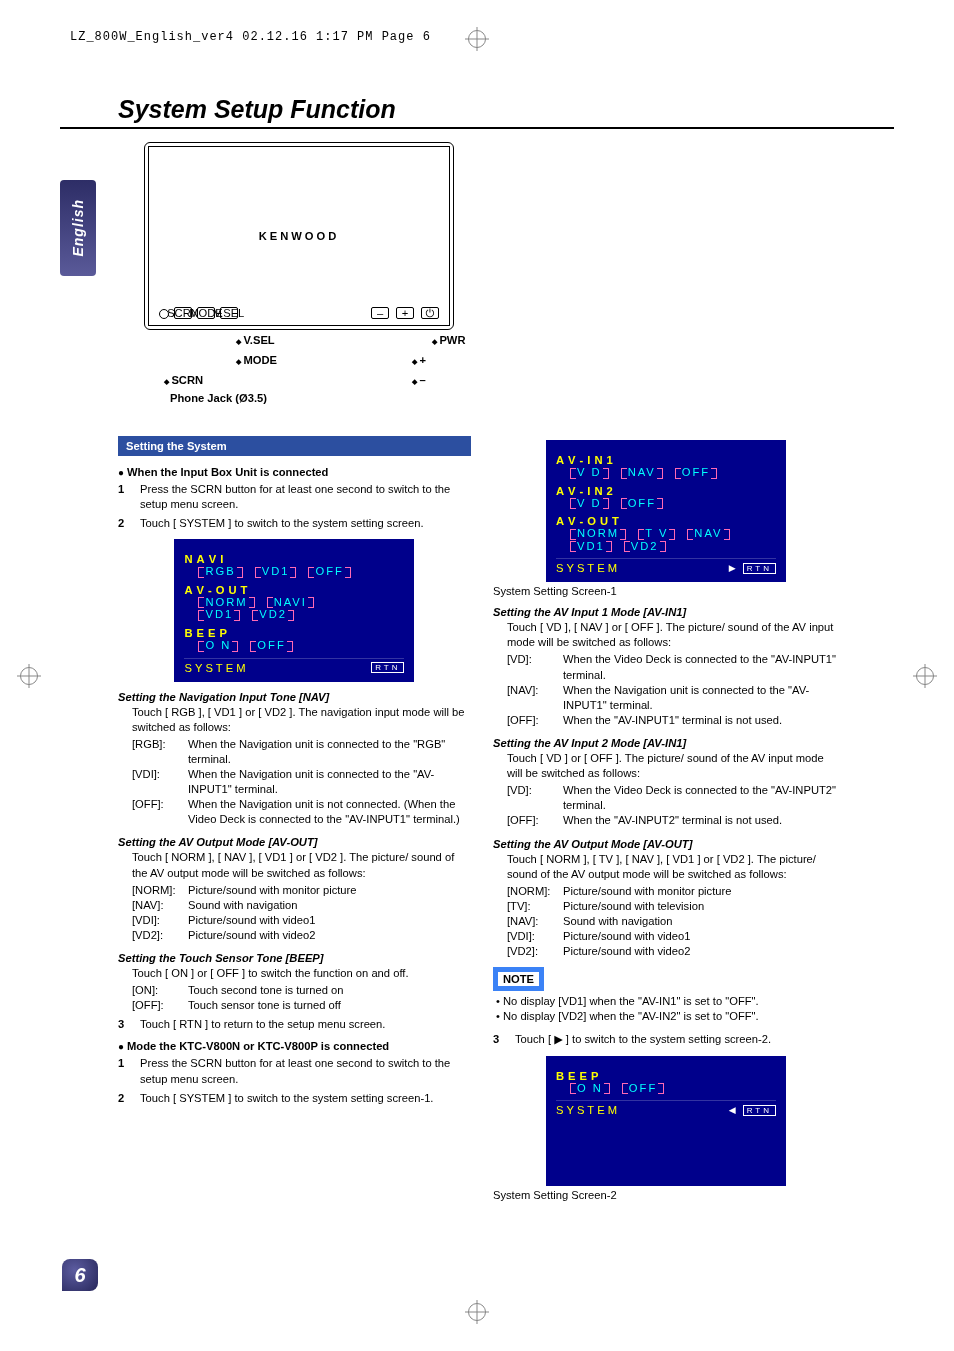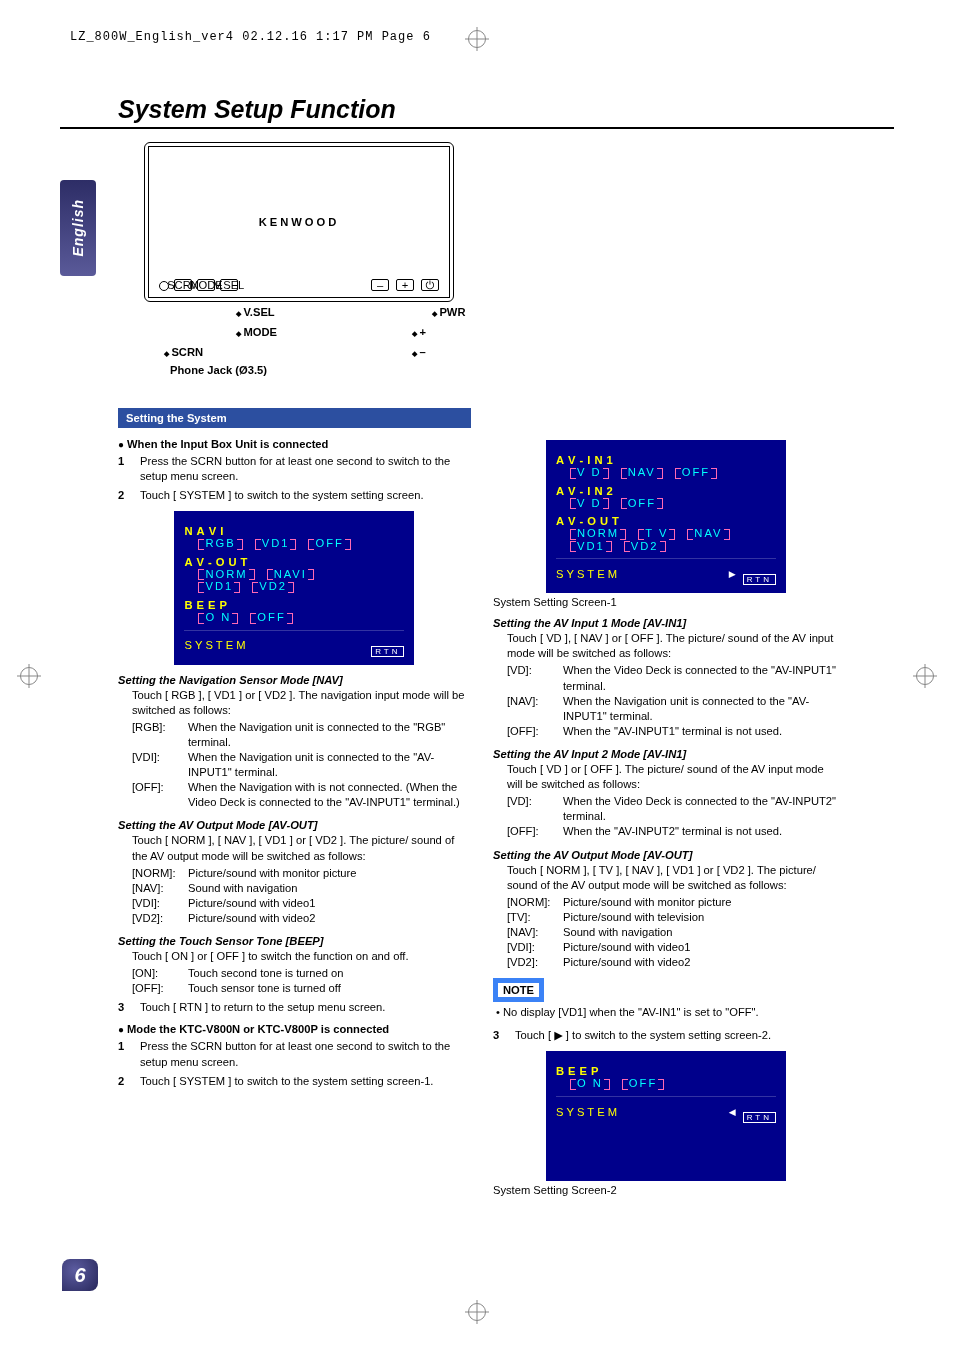--- a/index.html
+++ b/index.html
@@ -62,21 +62,21 @@
   .content {
     position:absolute;
     left:118px; right:115px; top:142px; bottom:100px;
     display:flex; gap:22px;
   }
   .col { flex:1; }
   .col-left { flex:1.02; }
 
   
   .diagram { border:1px solid #000; border-radius:6px; width:310px; margin-left:26px; padding:3px; }
-  .diagram-inner { border:1px solid #000; height:152px; position:relative; background:#fff; display:flex; align-items:flex-end; justify-content:space-between; padding:6px 10px 6px 10px;}
+  .diagram-inner { border:1px solid #000; height:180px; position:relative; background:#fff; display:flex; align-items:flex-end; justify-content:space-between; padding:6px 10px 6px 10px;}
   .diagram-brand { position:absolute; top:50%; left:50%; transform:translate(-50%,-50%); font-size:8px; letter-spacing:3px; font-weight:bold;}
   .btn-cluster-left { display:flex; gap:5px; align-items:flex-end;}
   .btn-cluster-right { display:flex; gap:7px; align-items:flex-end;}
   .tiny-btn { width:18px; height:12px; border:1px solid #000; border-radius:2px; font-size:5px; display:flex; align-items:center; justify-content:center;}
   .pwr-dot { width:10px; height:10px; border:1px solid #000; border-radius:50%;}
   .labels-row { font-size:10px; font-weight:bold; position:relative; height:90px; margin-left:26px; }
   .labels-row .lbl { position:absolute; }
   .labels-row .lbl::before { content:"◆"; font-size:7px; margin-right:2px;}
   .phone-jack { margin-left:26px; font-size:11px; }
 
@@ -103,21 +103,21 @@
   }
   .screen-sim .grp { margin:6px 0;}
   .screen-sim .hdr { color:#ff0; font-weight:bold; letter-spacing:3px; display:flex;}
   .screen-sim .hdr span+span { margin-left:1px;}
   .screen-sim .opts { color:#0ff; padding-left:14px; }
   .screen-sim .opt { display:inline-block; margin-right:12px; position:relative;}
   .screen-sim .opt::before { content:""; display:inline-block; width:5px; height:9px; border:1px solid #ff69b4; border-right:none; margin-right:1px; vertical-align:middle;}
   .screen-sim .opt::after { content:""; display:inline-block; width:5px; height:9px; border:1px solid #ff69b4; border-left:none; margin-left:1px; vertical-align:middle;}
   .screen-sim .footer { color:#ff0; letter-spacing:3px; display:flex; justify-content:space-between; align-items:center; margin-top:6px; border-top:1px solid rgba(255,255,255,0.2); padding-top:3px;}
   .screen-sim .footer .nav { color:#fff; font-size:9px; letter-spacing:1px;}
-  .screen-sim .footer .rtn { color:#fff; font-size:8px; border:1px solid #fff; padding:0 3px;margin-top:12px;}
+  .screen-sim .footer .rtn { color:#fff; font-size:8px; border:1px solid #fff; padding:0 3px;}
   .caption { font-size:11px; text-align:left; margin-right:50px; margin-bottom:6px;}
 
   .subhead { font-weight:bold; font-style:italic; font-size:12px; margin:9px 0 2px 0;}
   .para { margin:2px 0 2px 14px; line-height:1.35;}
   .deflist { margin-left:14px; line-height:1.35;}
   .deflist .row { display:flex;}
   .deflist .k { width:56px; flex-shrink:0;}
   .deflist .v { flex:1;}
 
   .note-box { display:inline-block; border:5px solid #3b82f6; padding:1px 5px; font-size:10px; font-weight:bold; margin:8px 0 3px 0;}
@@ -226,34 +226,34 @@
           <div class="opts"><span class="opt">O N</span><span class="opt">OFF</span></div>
         </div>
         <div class="footer">
           <span>SYSTEM</span>
           <span style="display: flex; gap: 6px; align-items: center;">
             <span class="rtn">RTN</span>
           </span>
         </div>
       </div>
 
-    <div class="subhead">Setting the Navigation Sensor Mode [NAV]</div>
+    <div class="subhead">Setting the Navigation Input Tone [NAV]</div>
     <p class="para">Touch [ RGB ], [ VD1 ] or [ VD2 ]. The navigation input mode will be switched as follows:</p>
     <div class="deflist" id="nav-def">
         <div class="row">
           <div class="k">[RGB]:</div>
           <div class="v">When the Navigation unit is connected to the "RGB" terminal.</div>
         </div>
         <div class="row">
           <div class="k">[VDI]:</div>
           <div class="v">When the Navigation unit is connected to the "AV-INPUT1" terminal.</div>
         </div>
         <div class="row">
           <div class="k">[OFF]:</div>
-          <div class="v">When the Navigation with is not connected. (When the Video Deck is connected to the "AV-INPUT1" terminal.)</div>
+          <div class="v">When the Navigation unit is not connected. (When the Video Deck is connected to the "AV-INPUT1" terminal.)</div>
         </div>
       </div>
 
     <div class="subhead">Setting the AV Output Mode [AV-OUT]</div>
     <p class="para">Touch [ NORM ], [ NAV ], [ VD1 ] or [ VD2 ]. The picture/ sound of the AV output mode will be switched as follows:</p>
     <div class="deflist" id="avoutL-def">
         <div class="row">
           <div class="k">[NORM]:</div>
           <div class="v">Picture/sound with monitor picture</div>
         </div>
@@ -398,20 +398,21 @@
         </div>
         <div class="row">
           <div class="k">[VD2]:</div>
           <div class="v">Picture/sound with video2</div>
         </div>
       </div>
 
     <div class="note-box">NOTE</div>
     <div id="notes">
         <div class="note-item">No display [VD1] when the "AV-IN1" is set to "OFF".</div>
+        <div class="note-item">No display [VD2] when the "AV-IN2" is set to "OFF".</div>
       </div>
 
     <div class="step" style="margin-top:8px">
         <div class="num">3</div>
         <div class="txt">Touch [ ▶ ] to switch to the system setting screen-2.</div>
       </div>
 
     <div class="screen-sim" style="height:130px" id="screen-r2">
         <div class="grp">
           <div class="hdr">

